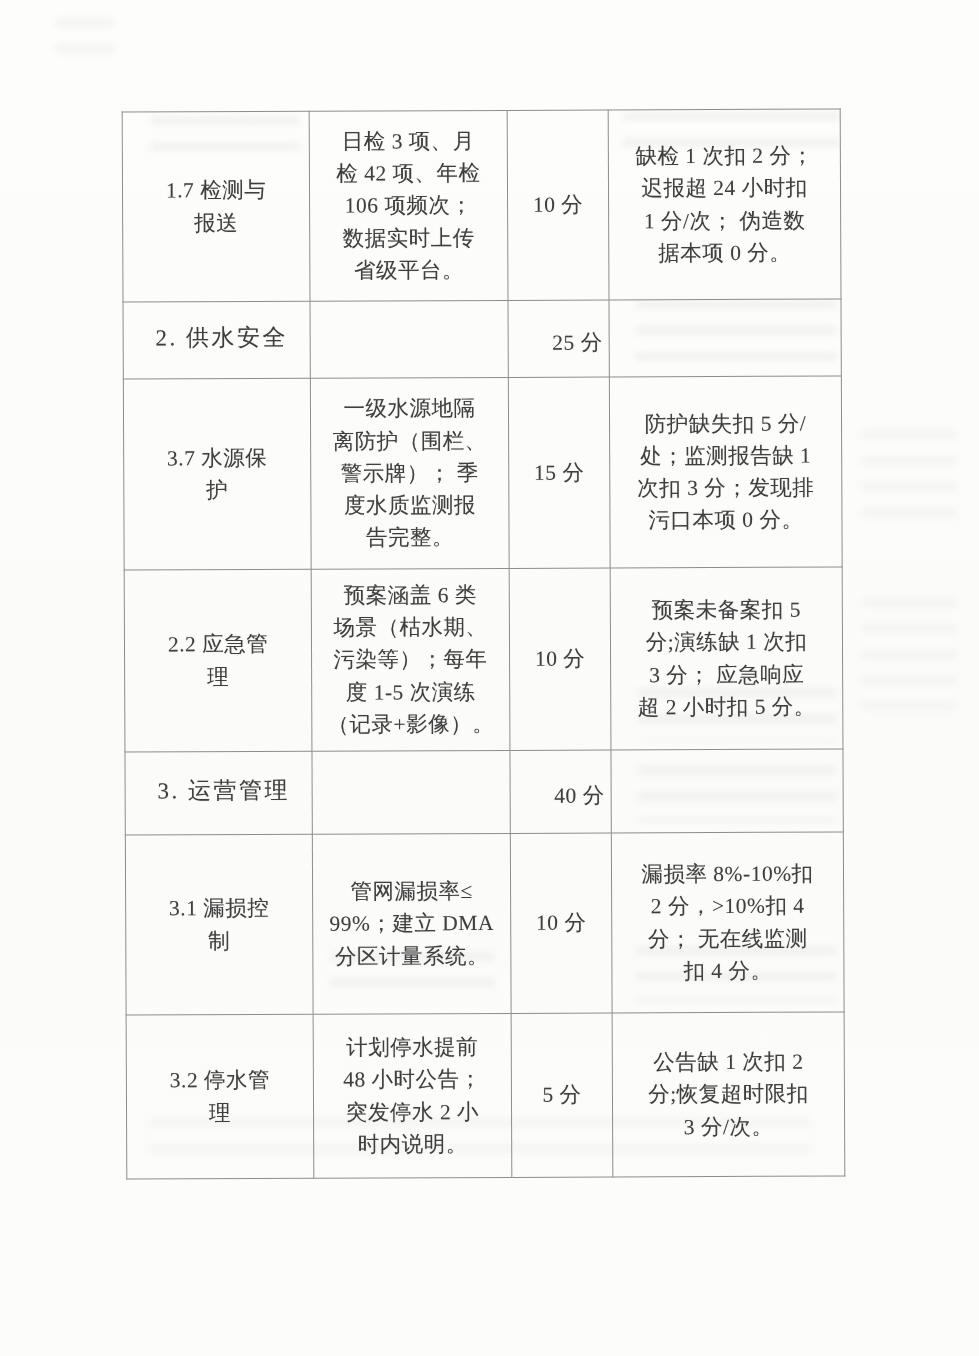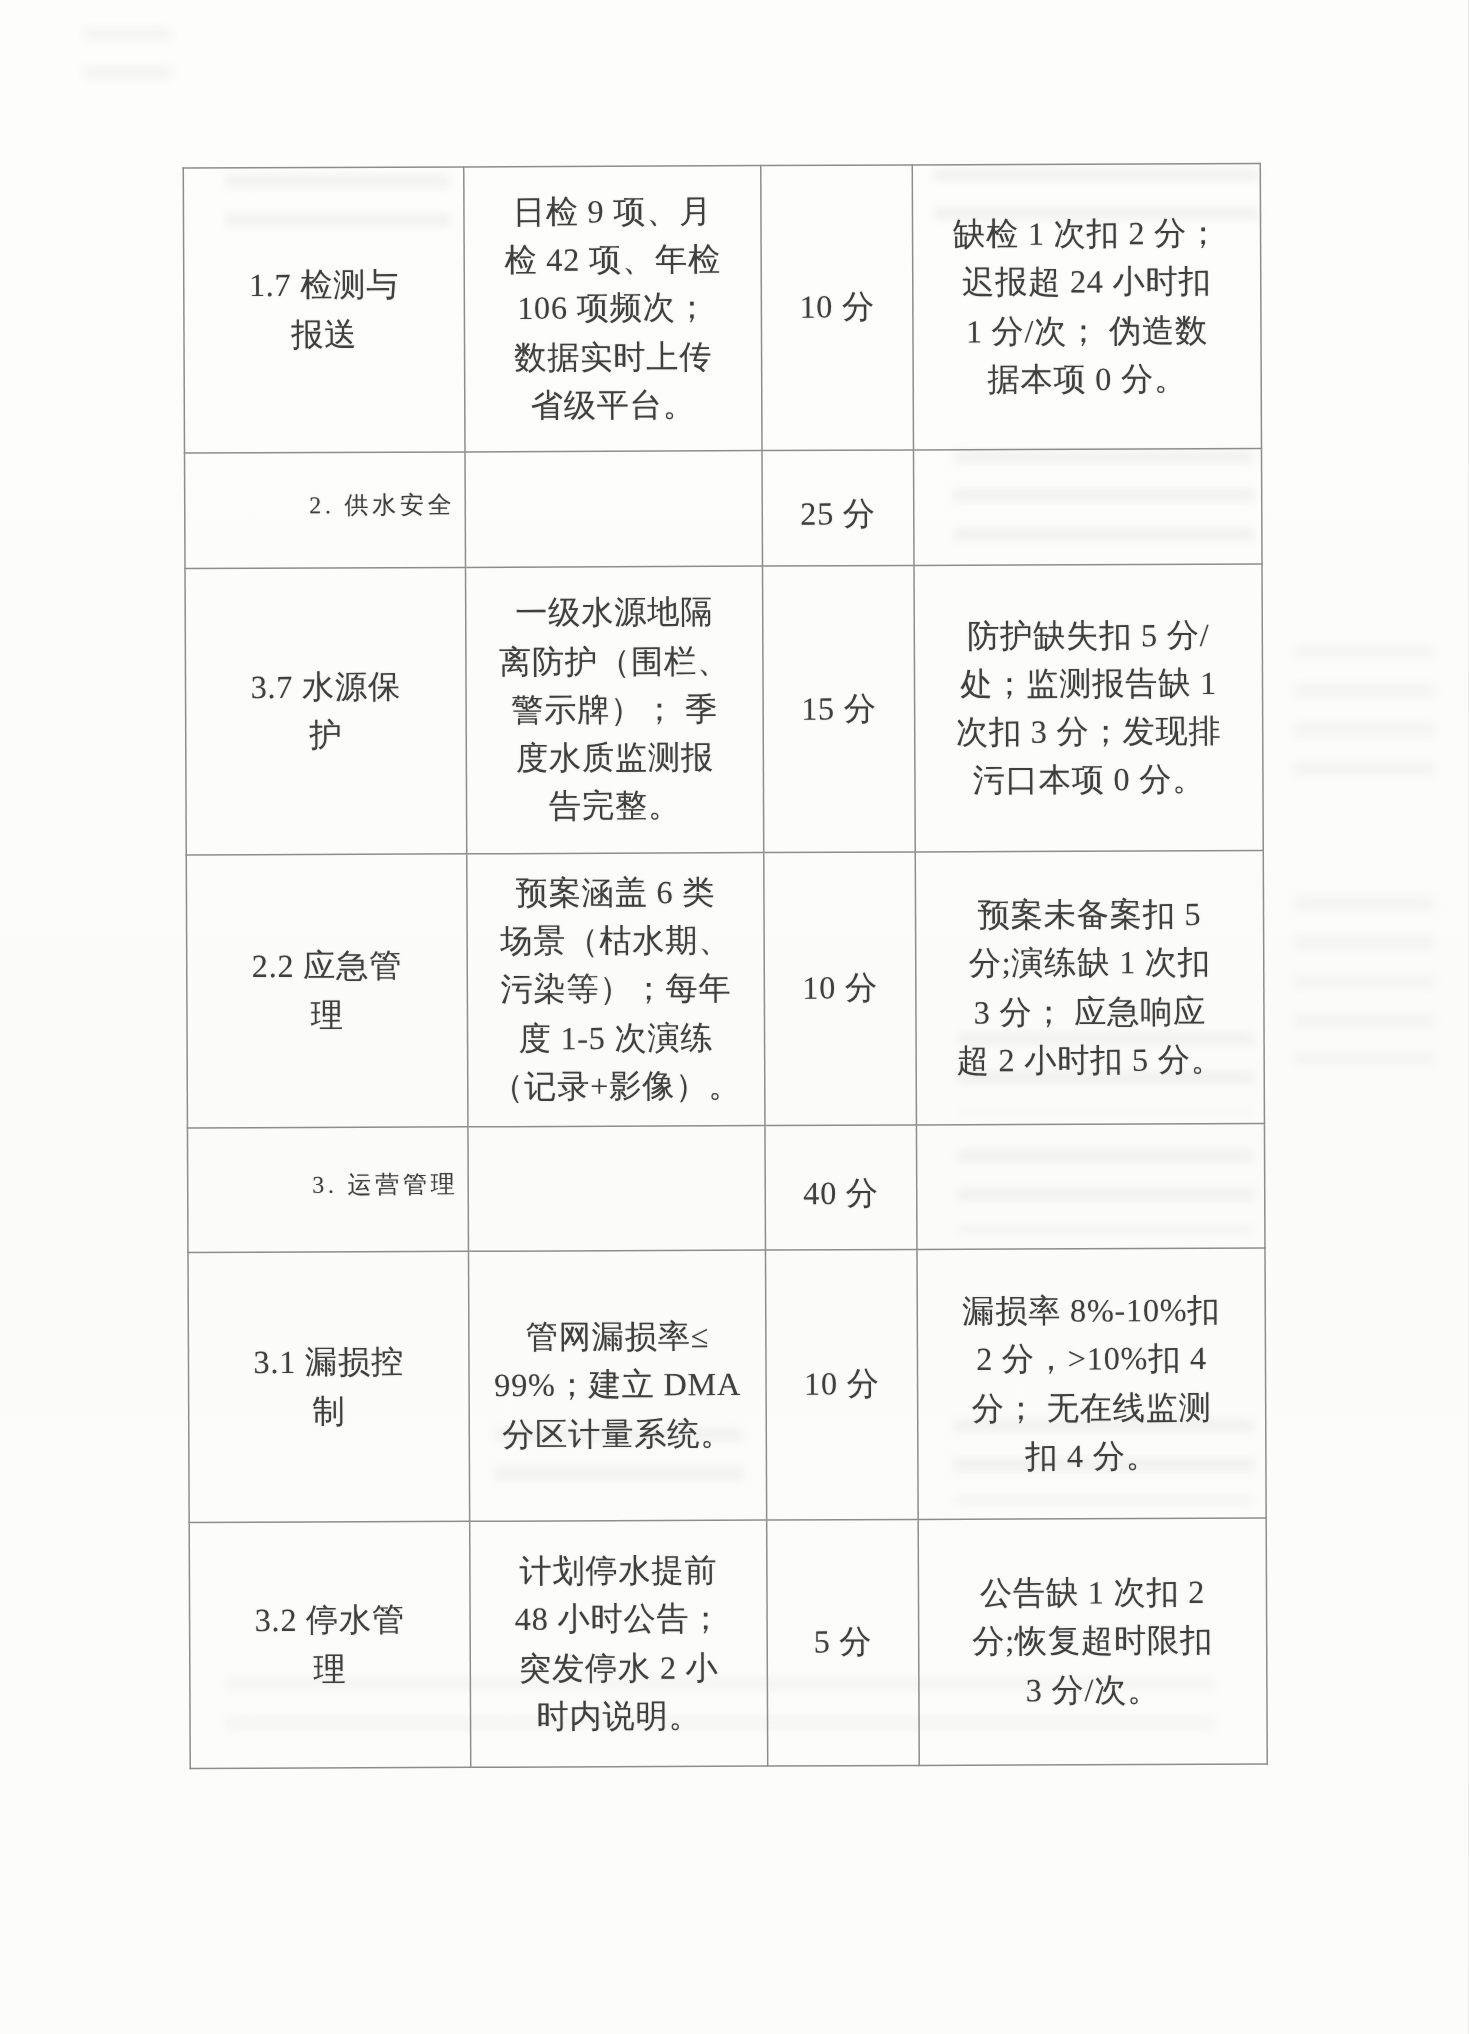--- a/index.html
+++ b/index.html
@@ -48,28 +48,29 @@
 
   tr.r1 { height: 190px; }
   tr.r2 { height: 77px;  }
   tr.r3 { height: 191px; }
   tr.r4 { height: 182px; }
   tr.r5 { height: 83px;  }
   tr.r6 { height: 180px; }
   tr.r7 { height: 164px; }
 
   tr.section td.item-cell {
-    text-align: right;
+    text-align: center;
     padding-left: 16px;
     padding-bottom: 8px;
-    font-size: 16px;
+    font-size: 23px;
     letter-spacing: 2.5px;
   }
   tr.section td.score-cell {
     padding-top: 12px;
+    text-align: right;
   }
 
   
   .ghost {
     position: absolute;
     pointer-events: none;
     opacity: 0.55;
     filter: blur(3px);
     background: repeating-linear-gradient(
       180deg,
@@ -113,21 +114,21 @@
       <col class="c1">
         <col class="c2">
         <col class="c3">
         <col class="c4">
     </colgroup>
     <tbody>
 
       <tr class="r1">
         <td class="item-cell">1.7 检测与
 报送</td>
-        <td class="criteria-cell">日检 9 项、月
+        <td class="criteria-cell">日检 3 项、月
 检 42 项、年检
 106 项频次；
 数据实时上传
 省级平台。</td>
         <td class="score-cell">10 分</td>
         <td class="deduction-cell">缺检 1 次扣 2 分；
 迟报超 24 小时扣
 1 分/次； 伪造数
 据本项 0 分。</td>
       </tr>

